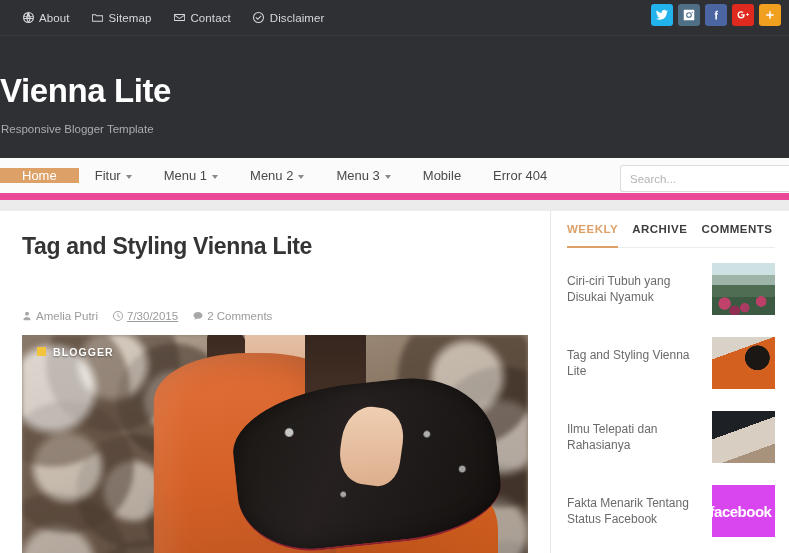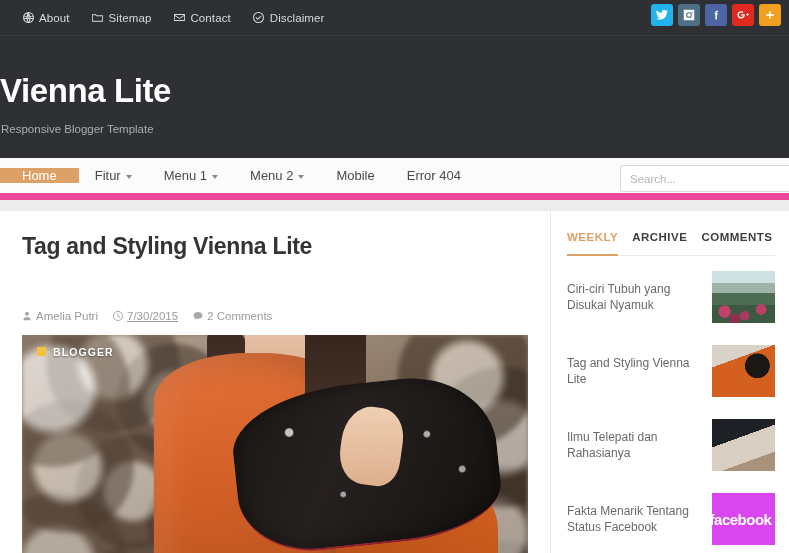--- a/index.html
+++ b/index.html
@@ -297,21 +297,21 @@
     color: #ffffff;
     font-size: 10.5px;
     font-weight: bold;
     letter-spacing: 1.1px;
     text-shadow: 0 1px 2px rgba(0,0,0,.45);
   }
 
   
   .sidebar {
     flex: 1;
-    padding: 20px 14px 0 16px;
+    padding: 12px 14px 0 16px;
     overflow: hidden;
   }
   .side-tabs {
     display: flex;
     gap: 14px;
     border-bottom: 1px solid #ececec;
     padding-bottom: 9px;
     position: relative;
   }
   .side-tab {
@@ -464,20 +464,24 @@
     <div class="nav-item">
       <span>Fitur</span>
       <span class="caret"></span>
     </div>
     <div class="nav-item">
       <span>Menu 1</span>
       <span class="caret"></span>
     </div>
     <div class="nav-item">
       <span>Menu 2</span>
+      <span class="caret"></span>
+    </div>
+    <div class="nav-item">
+      <span>Menu 3</span>
       <span class="caret"></span>
     </div>
     <div class="nav-item">
       <span>Mobile</span>
     </div>
     <div class="nav-item">
       <span>Error 404</span>
     </div>
   </div>
 

